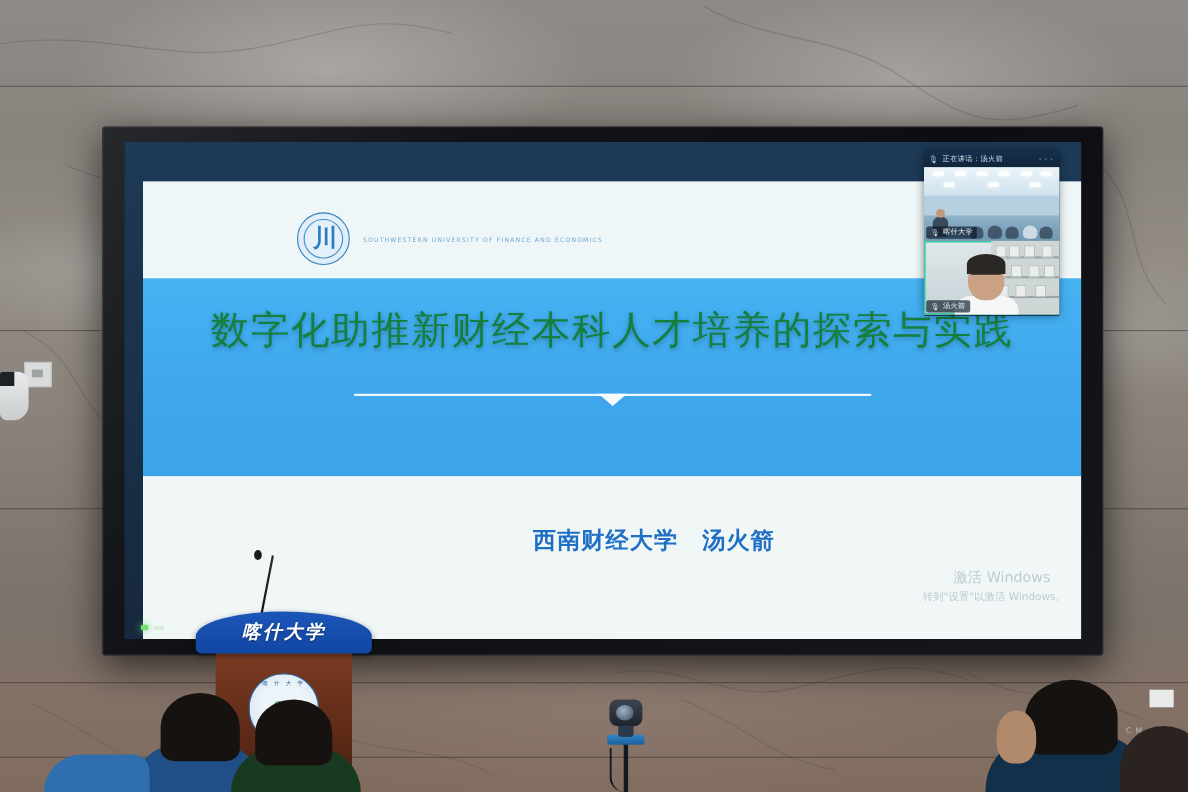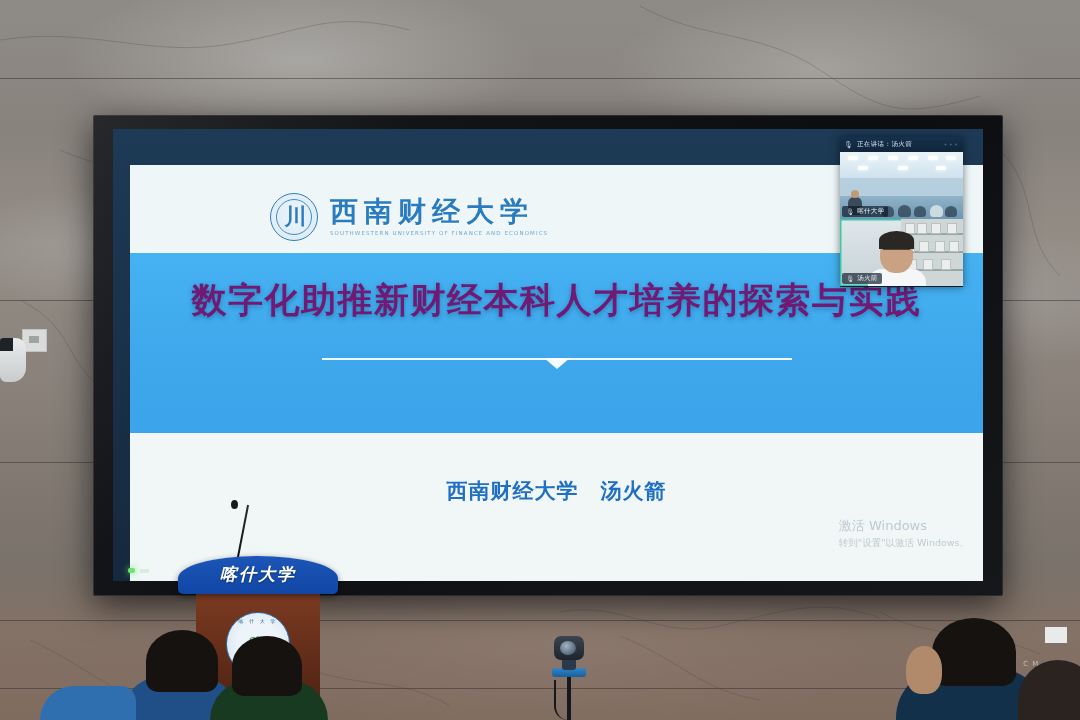--- a/index.html
+++ b/index.html
@@ -54,35 +54,35 @@
   .logo-seal .ring2{position:absolute;inset:5px;border-radius:50%;border:1px solid #3f8ecb;}
   .logo-seal .mono{position:absolute;inset:0;display:flex;align-items:center;justify-content:center;
     color:#2d7cbd;font-size:22px;font-weight:700;letter-spacing:-3px;}
   .logo-text{display:flex;flex-direction:column;line-height:1;}
   .logo-cn{font-family:"DejaVu Serif","Liberation Serif",serif;font-size:28px;font-weight:700;
     color:#2a7cc0;letter-spacing:6px;text-shadow:0 1px 0 rgba(255,255,255,.55);}
   .logo-en{font-size:5.5px;color:#6fa8d4;letter-spacing:1.1px;margin-top:5px;}
 
   .slide-title{position:absolute;left:0;top:112px;width:100%;text-align:center;
     font-family:"DejaVu Sans","Liberation Sans",sans-serif;
-    font-size:35px;font-weight:700;color:#701a75;letter-spacing:1.5px;
+    font-size:35px;font-weight:400;color:#15803d;letter-spacing:1.5px;
     text-shadow:0 2px 5px rgba(20,70,110,.45);}
   .divider{position:absolute;left:192px;top:193px;width:470px;height:2px;background:rgba(255,255,255,.92);}
   .divider:after{content:"";position:absolute;left:50%;top:0;transform:translateX(-50%);
     width:0;height:0;border-left:13px solid transparent;border-right:13px solid transparent;
     border-top:11px solid rgba(255,255,255,.95);}
 
   .slide-author{position:absolute;left:0;top:312px;width:100%;text-align:center;
-    font-size:21px;font-weight:700;color:#1f6fc4;letter-spacing:1px;}
+    font-size:21px;font-weight:700;color:#1f6fc4;letter-spacing:1px;padding-left:38px;}
   .slide-date{position:absolute;left:0;top:344px;width:100%;text-align:center;
     font-size:21px;font-weight:700;color:#1f6fc4;letter-spacing:1px;}
 
   .watermark{position:absolute;right:14px;top:352px;text-align:left;color:rgba(120,140,160,.42);
     line-height:1.45;}
-  .wm1{font-size:13px;}
+  .wm1{font-size:13px;margin-left:28px;}
   .wm2{font-size:9.5px;}
 
   
   .vc{position:absolute;right:20px;top:8px;width:123px;height:150px;
     background:#0c1c30;box-shadow:0 0 8px rgba(0,0,0,.5);}
   .vc-head{height:15px;display:flex;align-items:center;gap:4px;padding:0 4px;
     background:linear-gradient(180deg,#16304d,#102539);}
   .vc-head .mic{color:#bcd6ee;font-size:7px;}
   .vc-head .txt{color:#cfe2f3;font-size:6.5px;letter-spacing:.4px;}
   .vc-head .dots{margin-left:auto;color:#3d5c7d;font-size:7px;letter-spacing:1px;}
@@ -228,21 +228,20 @@
         <div class="slide-head"></div>
         <div class="slide-band"></div>
         <div class="slide-foot"></div>
 
         <div class="logo-wrap">
           <div class="logo-seal">
             <div class="ring2"></div>
             <div class="mono">川</div>
           </div>
           <div class="logo-text">
-            <div class="logo-cn">西南财经大学</div>
             <div class="logo-en">SOUTHWESTERN UNIVERSITY OF FINANCE AND ECONOMICS</div>
           </div>
         </div>
 
         <div class="slide-title">数字化助推新财经本科人才培养的探索与实践</div>
         <div class="divider"></div>
 
         <div class="slide-author">西南财经大学　汤火箭</div>
 
         <div class="watermark">

